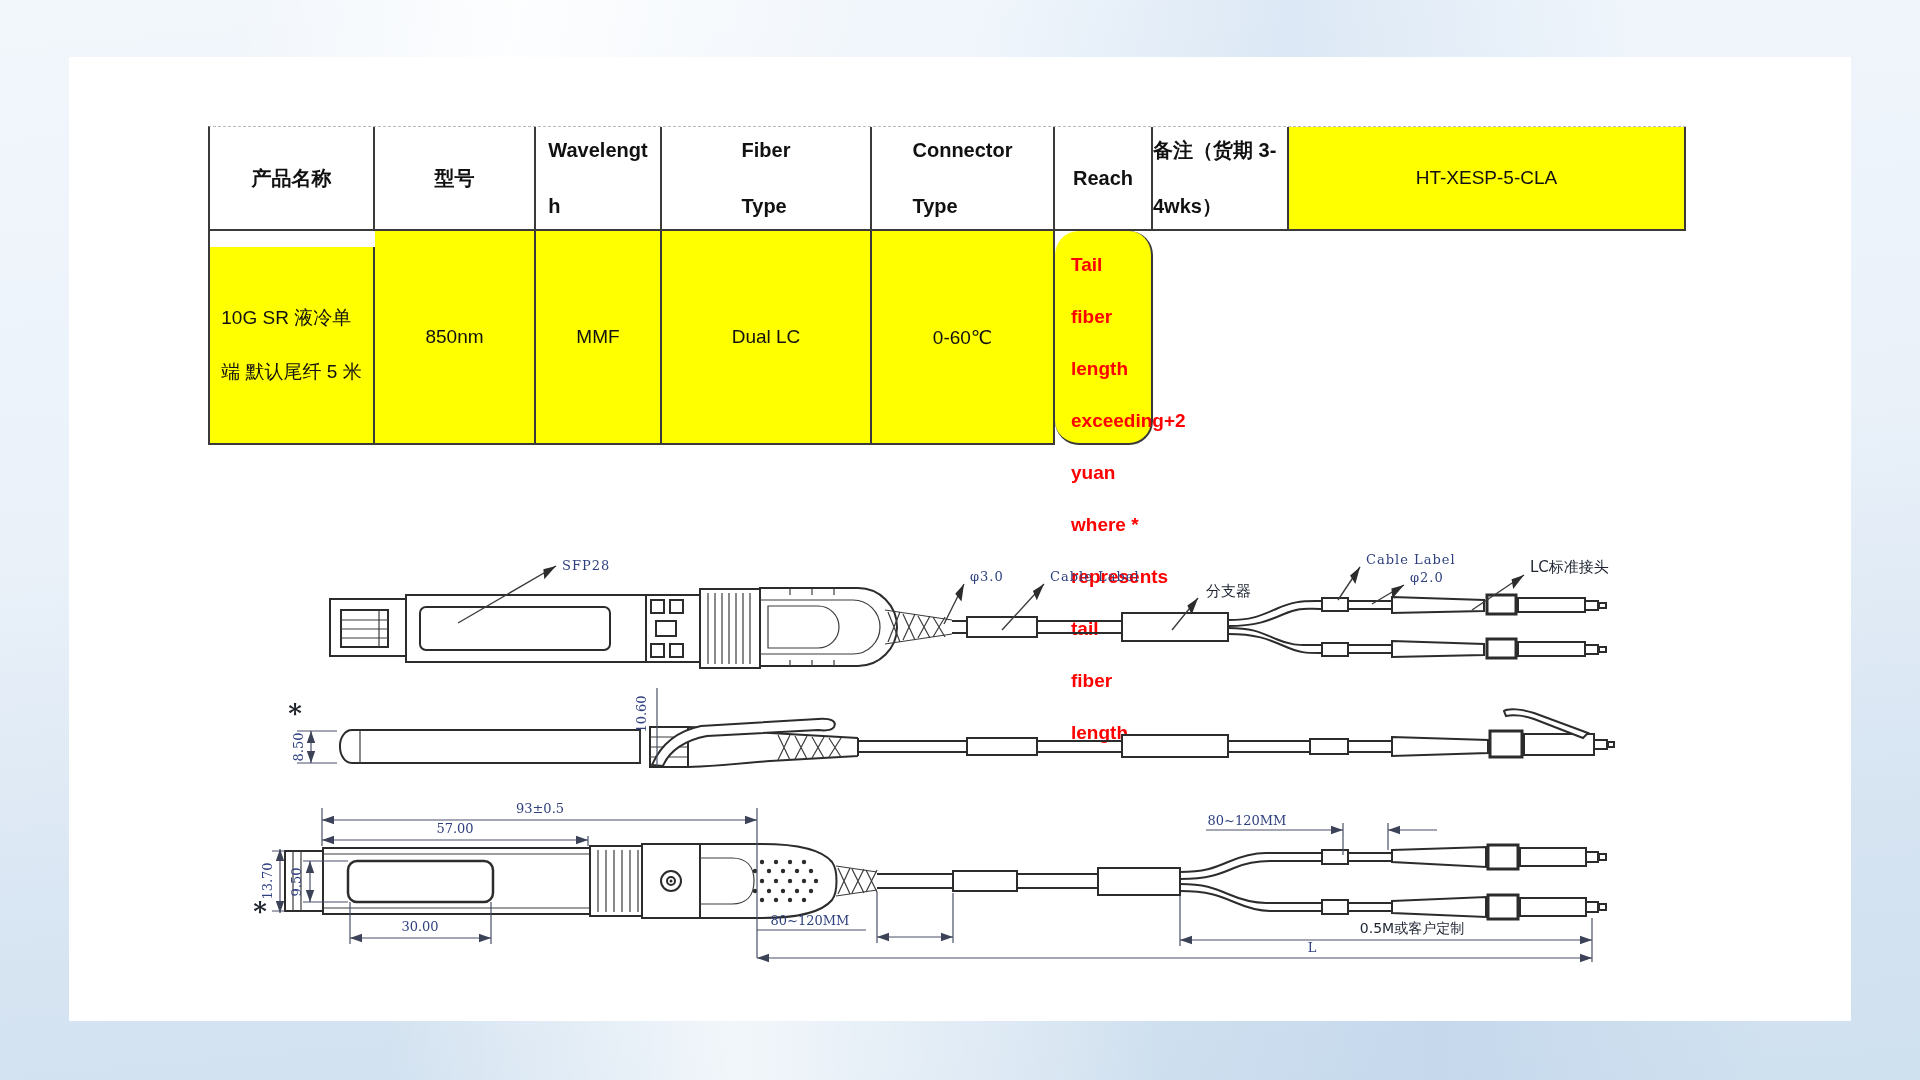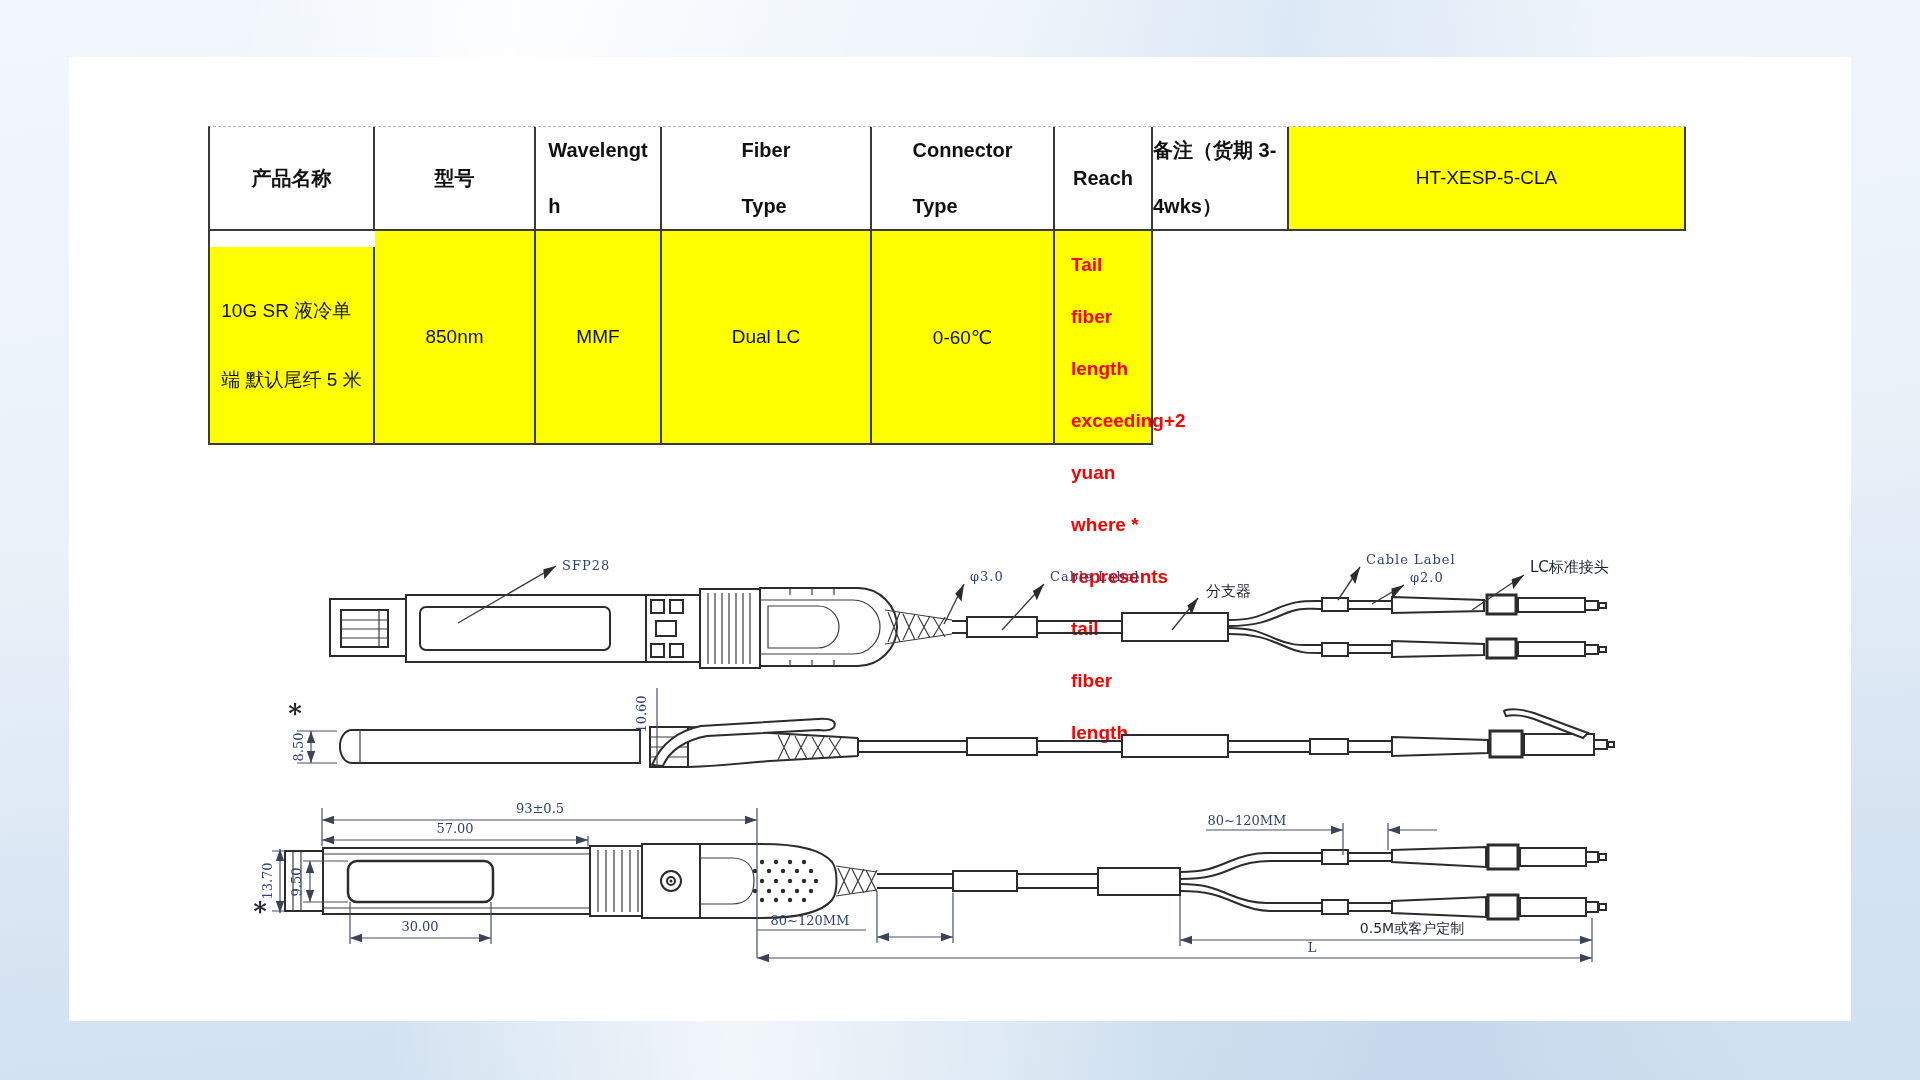--- a/index.html
+++ b/index.html
@@ -26,24 +26,24 @@
     border-left:2px solid #3a3a3a;border-top:1px dashed #bcbcbc;
     color:#111;
   }
   .spec-table .cell{
     border-right:2px solid #3a3a3a;border-bottom:2px solid #3a3a3a;
     display:flex;align-items:center;justify-content:center;
     box-sizing:border-box;
   }
   .th{background:#ffffff;font-weight:bold;font-size:20px;line-height:56px;white-space:pre-line;}
   .td{background:#ffff00;font-size:19px;}
-  .td.multiline{white-space:pre-line;line-height:69px;margin-top:16px;}
+  .td.multiline{white-space:pre-line;line-height:54px;margin-top:16px;}
   .td.note-cell{
     display:block;text-align:left;padding:8px 8px 0 16px;
-    font-weight:bold;font-size:19px;color:#ff0000;line-height:52px;
+    font-weight:bold;font-size:19px;color:#ff0000;line-height:52px;border-radius:24px;
   }
   .wavy{
     text-decoration:underline;
     text-decoration-style:wavy;
     text-decoration-color:#ff0000;
     text-decoration-thickness:1px;
     text-underline-offset:5px;
   }
 
   

